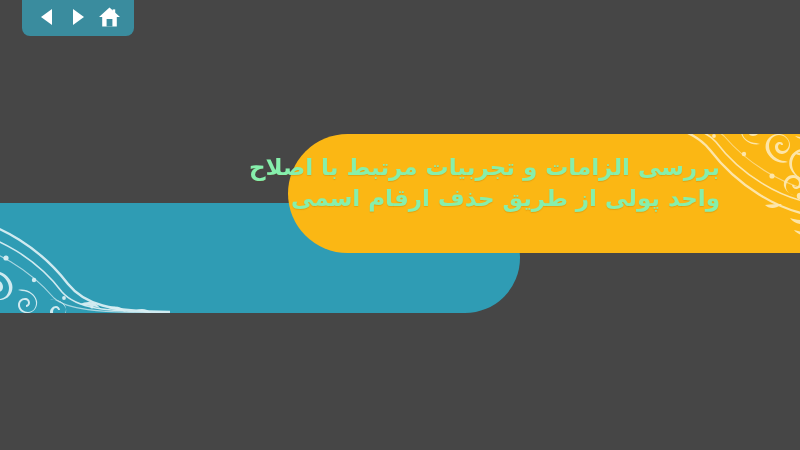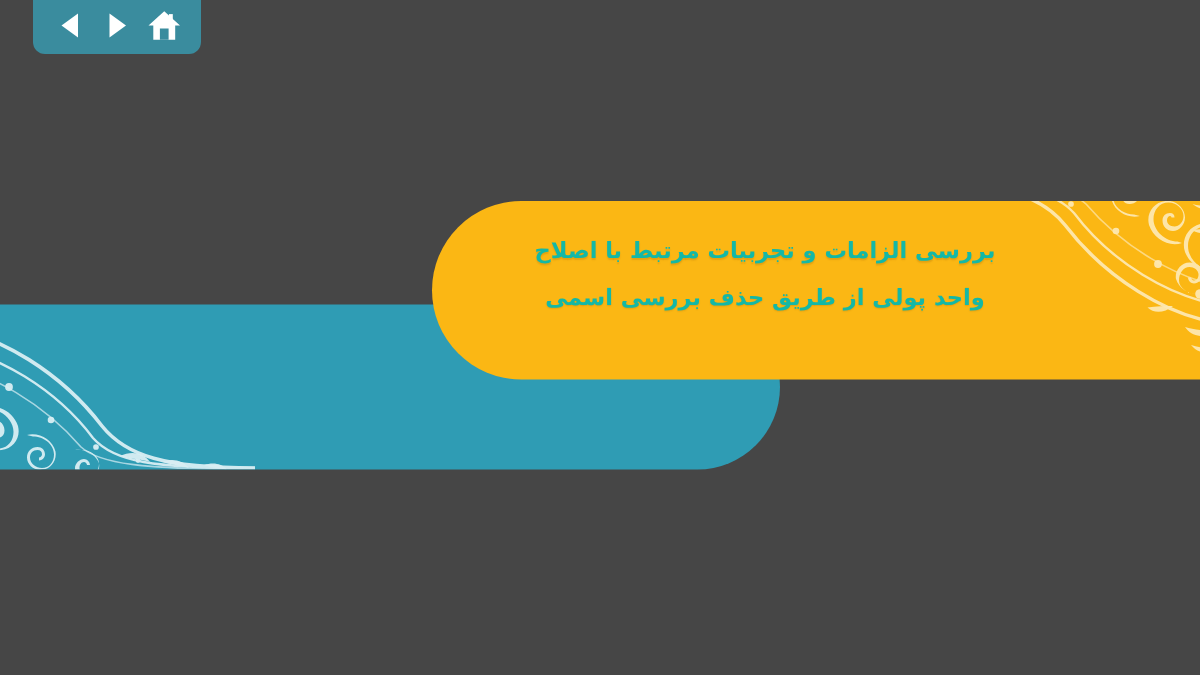--- a/index.html
+++ b/index.html
@@ -66,22 +66,22 @@
     opacity:0.88;
   }
 
   
   #title-block {
     position:absolute;
     left:300px; top:152px;
     width:420px;
     direction:rtl;
     text-align:center;
-    color:#14b8a6;
-    font-size:15px;
+    color:#86efac;
+    font-size:23px;
     line-height:31px;
     font-weight:700;
     letter-spacing:0px;
     text-shadow:0 1px 1px rgba(120,70,0,0.18);
   }
   .title-line { display:block; white-space:nowrap; }
 </style>
 </head>
 <body>
 
@@ -133,21 +133,21 @@
         <path d="M162,100 c-7,3 -14,1 -18,-4 c6,2 12,2 18,4 z"></path>
         <path d="M164,16 c-6,6 -14,7 -20,3 c7,0 14,-1 20,-3 z"></path>
         <path d="M166,2 c-7,5 -15,5 -21,0 c7,2 14,1 21,0 z"></path>
         <path d="M132,70 c-6,5 -13,5 -17,1 c6,-1 11,-1 17,-1 z"></path>
       </g>
     </svg>
   </div>
 
   <div id="title-block">
     <span class="title-line">بررسی الزامات و تجربیات مرتبط با اصلاح</span>
-    <span class="title-line">واحد پولی از طریق حذف بررسی اسمی</span>
+    <span class="title-line">واحد پولی از طریق حذف ارقام اسمی</span>
   </div>
 
   <div id="navbar">
     <div class="navbtn">
       <svg width="22" height="22" viewBox="0 0 22 22">
         <path d="M16 3 L16 19 L5 11 Z" fill="#FFFFFF"></path>
       </svg>
     </div>
     <div class="navbtn">
       <svg width="22" height="22" viewBox="0 0 22 22">

